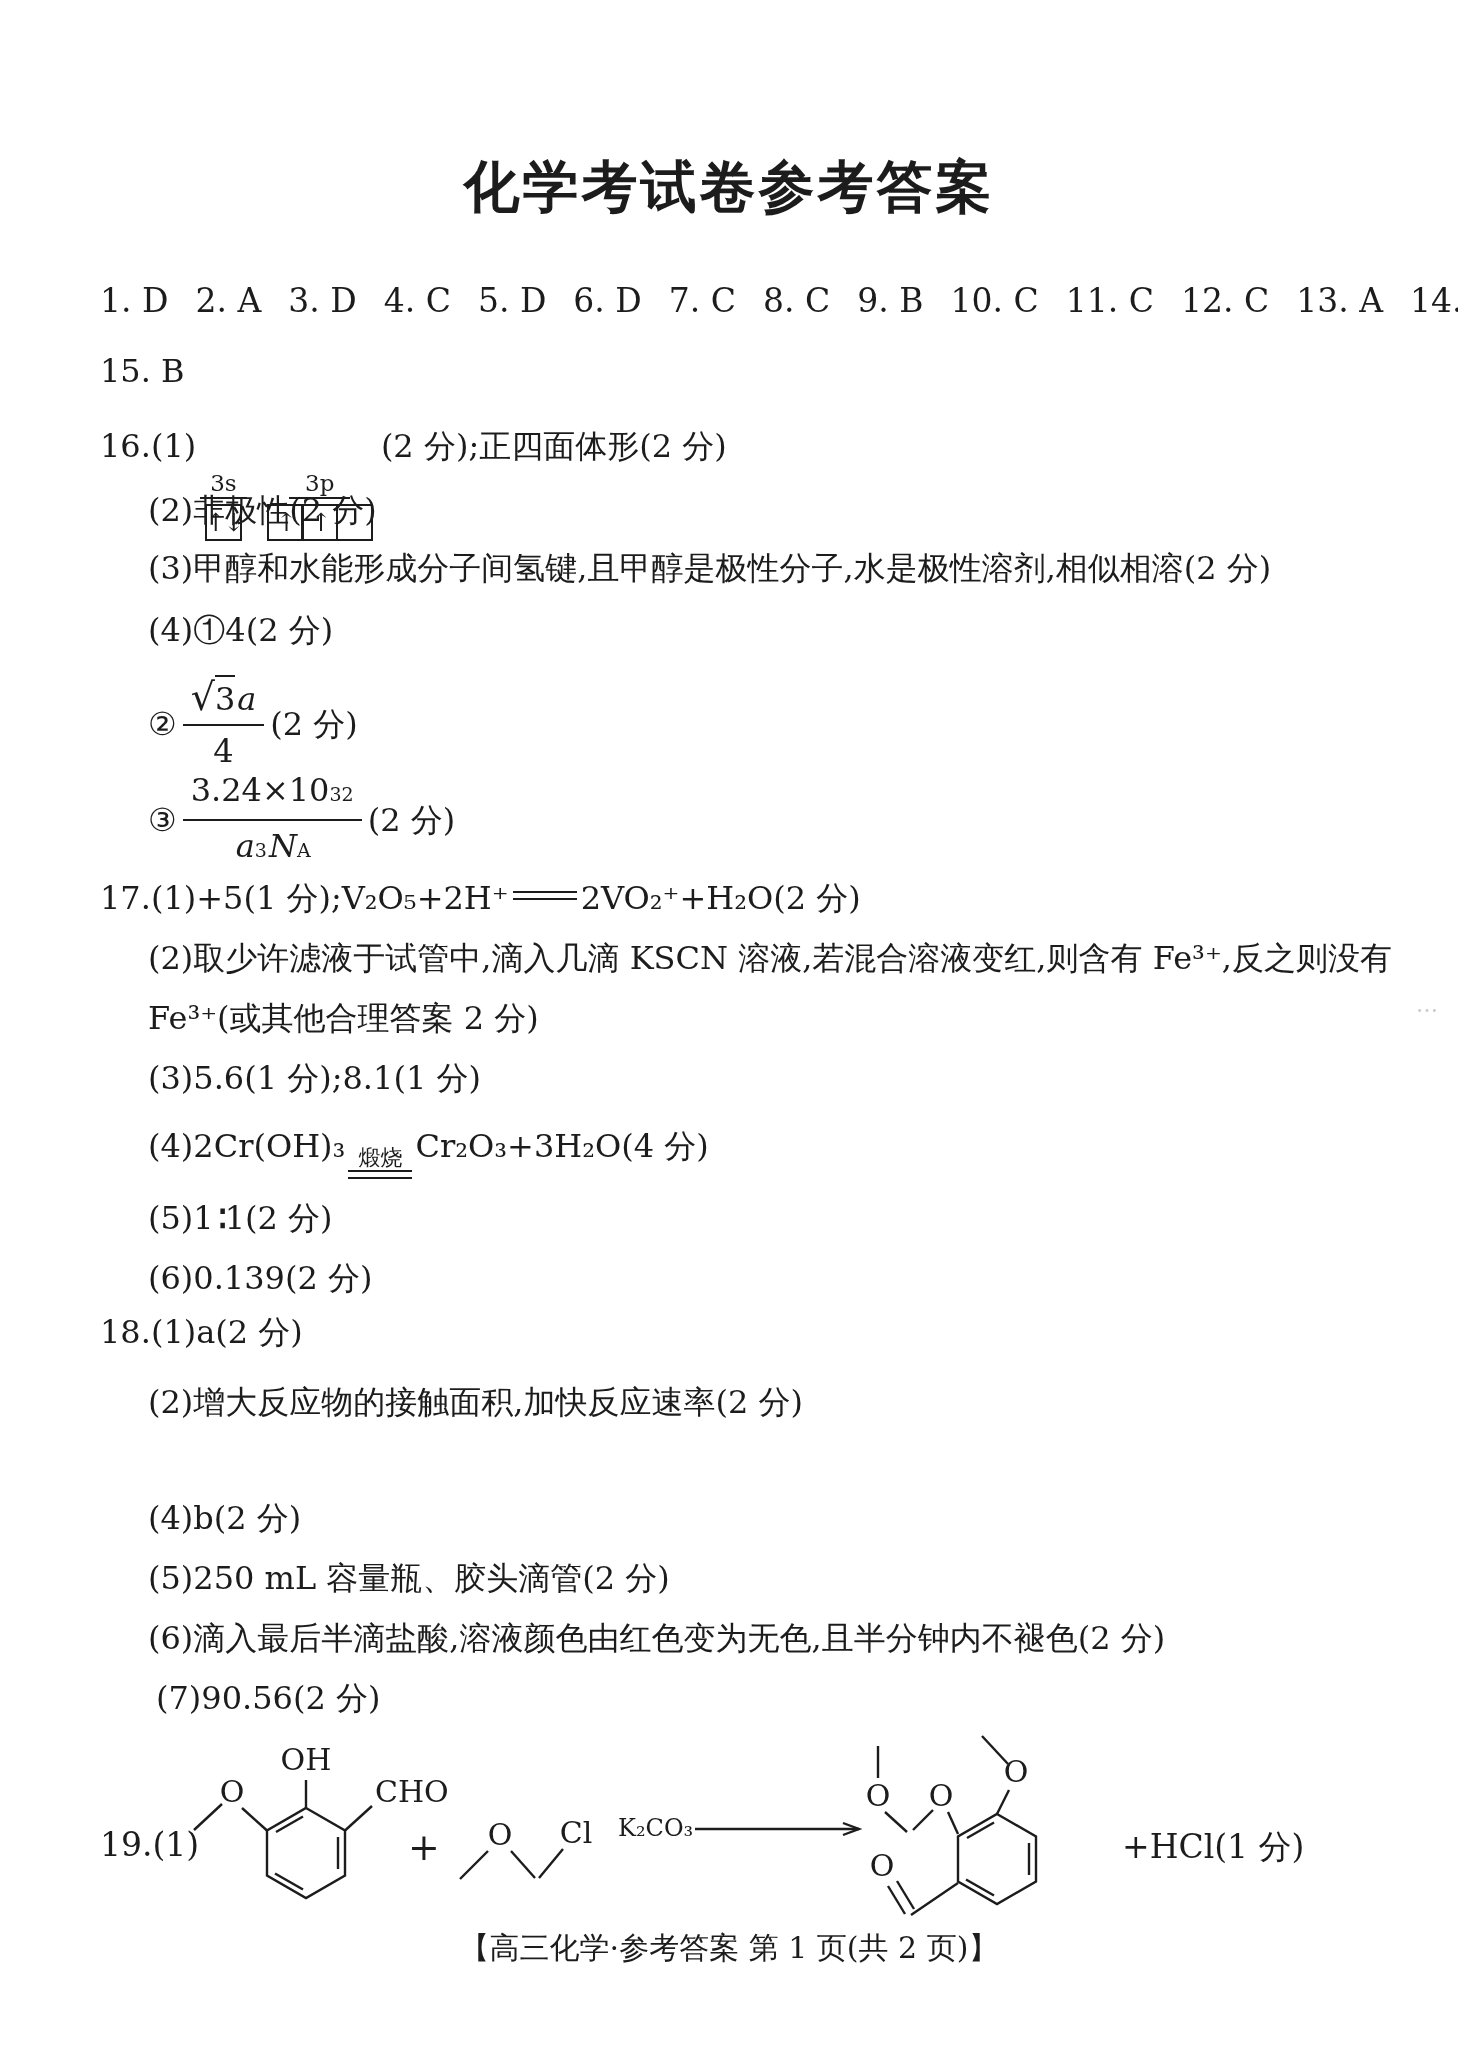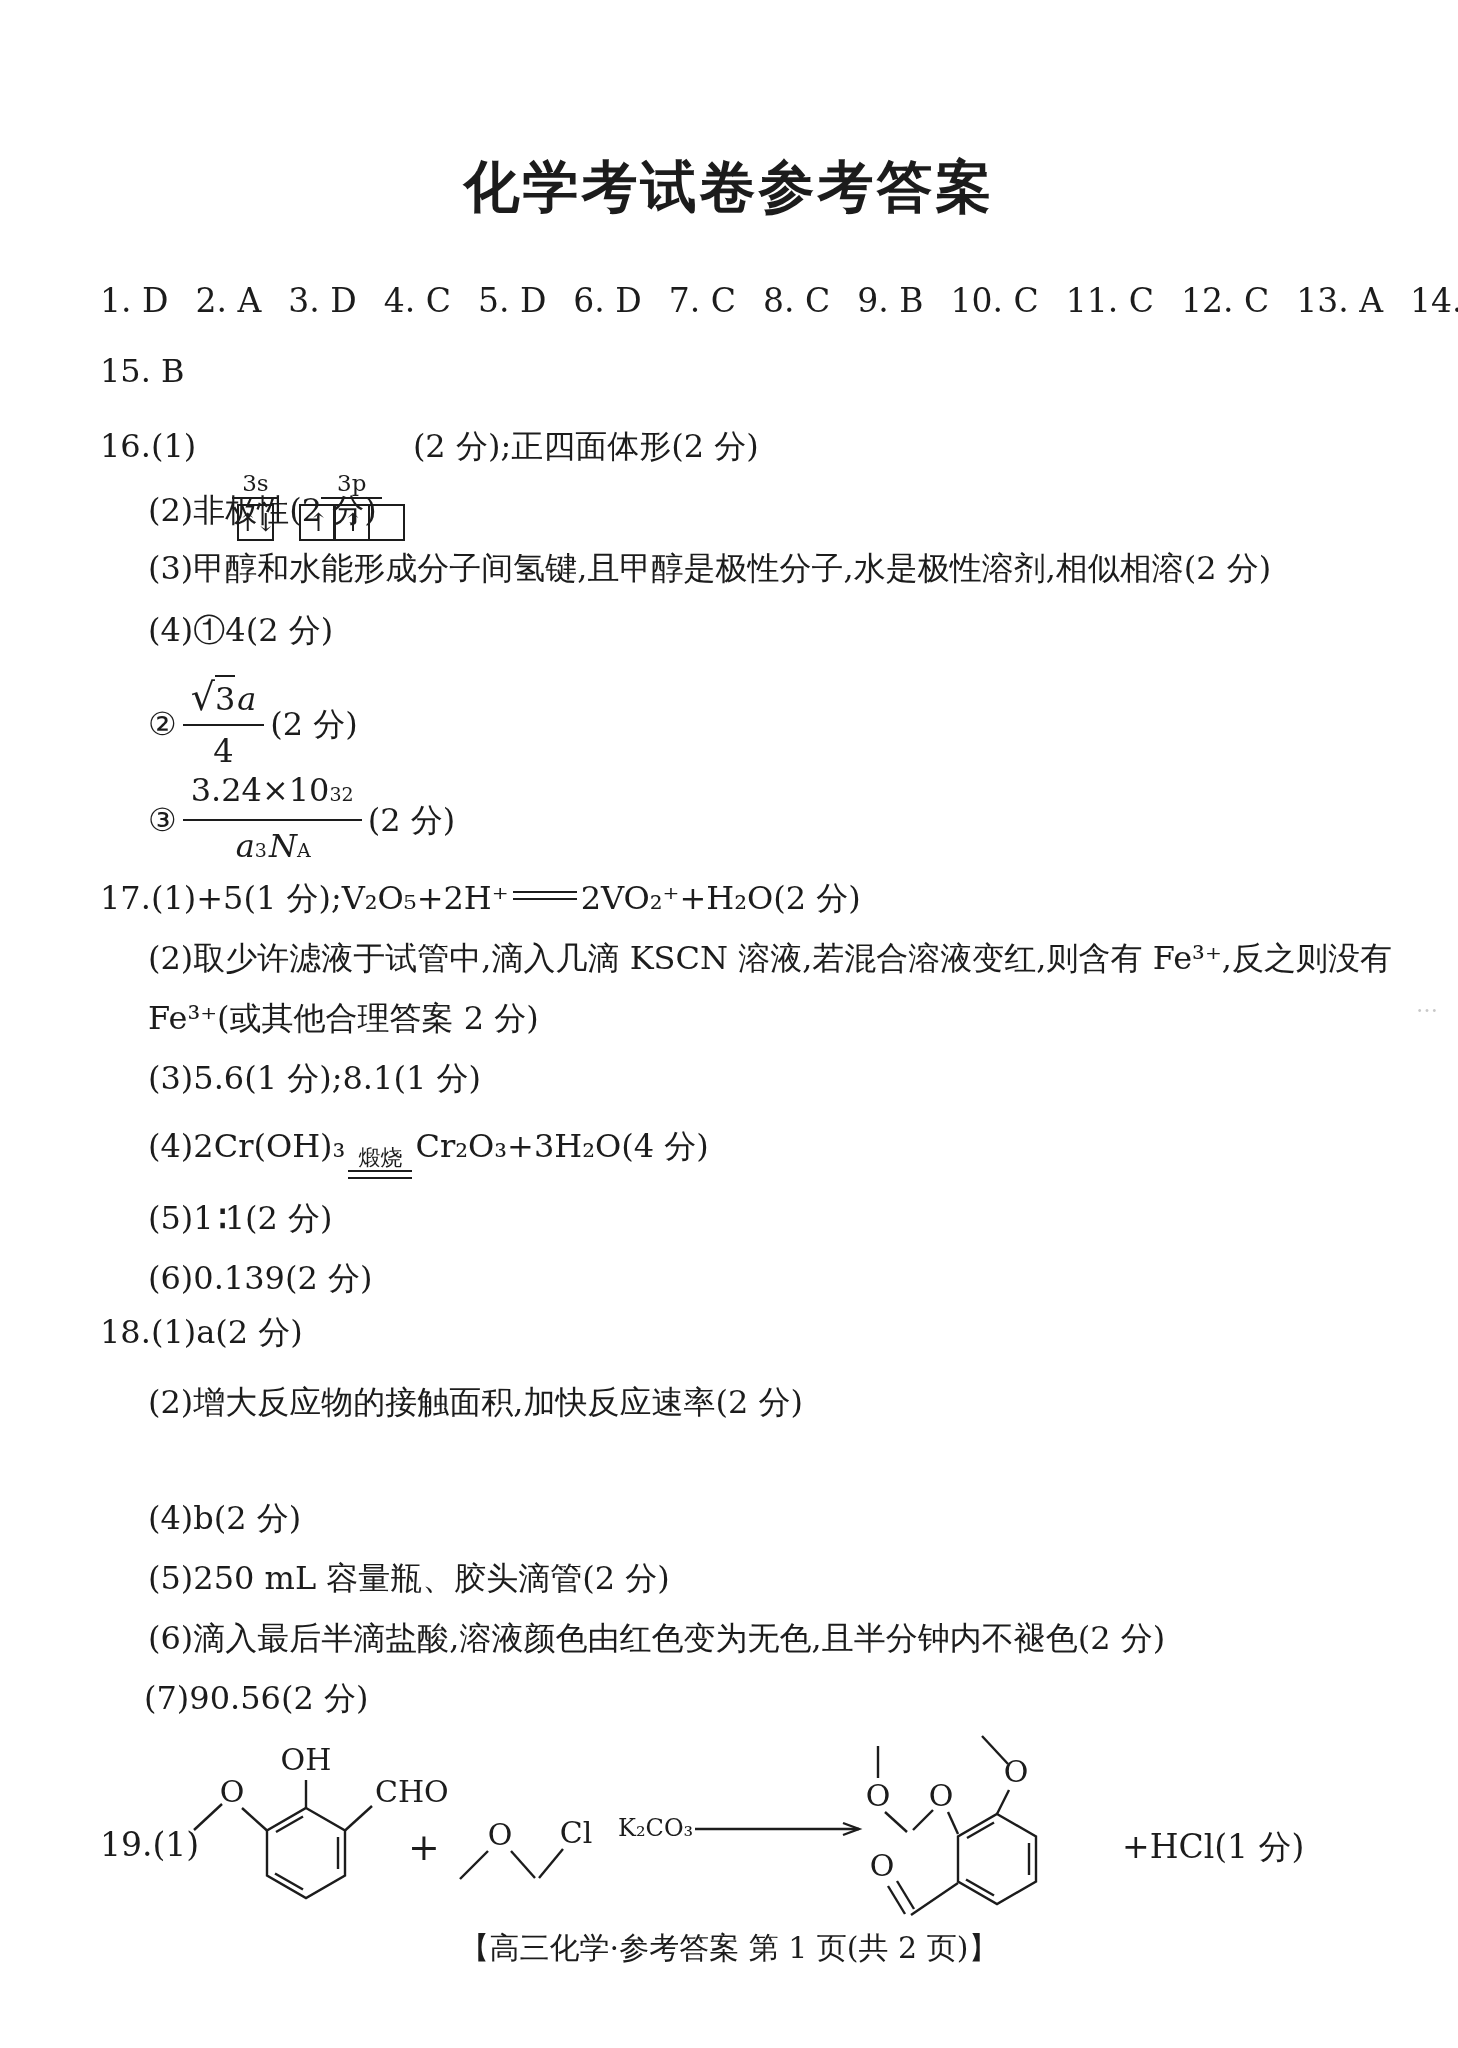--- a/index.html
+++ b/index.html
@@ -5,21 +5,21 @@
   html,body{margin:0;padding:0;background:#ffffff;}
   .page{position:relative;width:1458px;height:2048px;background:#ffffff;color:#1c1c1c;
         font-family:"DejaVu Serif","Liberation Serif",serif;overflow:hidden;}
   .title{position:absolute;top:150px;left:0;width:100%;text-align:center;margin:0;
          font-size:56px;font-weight:bold;letter-spacing:3px;}
   .mc{position:absolute;left:100px;top:281px;display:flex;gap:27px;font-size:33px;white-space:nowrap;}
   .ln{position:absolute;font-size:32px;line-height:44px;white-space:nowrap;}
   .fline{display:flex;align-items:center;height:92px;}
   
   .orbital{display:inline-flex;align-items:flex-start;vertical-align:-34px;margin:0 8px 0 4px;}
-  .orb-group{display:inline-flex;flex-direction:column;align-items:center;margin-left:32px;}
+  .orb-group{display:inline-flex;flex-direction:column;align-items:center;}
   .orb-gap{margin-left:20px;justify-content:space-between;}
   .orb-label{font-size:23px;line-height:25px;border-bottom:2px solid #1c1c1c;padding:0 10px 1px;}
   .orb-label-p{padding:0 16px 1px;}
   .orb-boxes{display:flex;margin-top:5px;}
   .orb-box{width:37px;height:37px;border:2.4px solid #1c1c1c;display:flex;align-items:center;
            justify-content:center;font-size:25px;letter-spacing:-3px;box-sizing:border-box;}
   .orb-box + .orb-box{margin-left:-2.4px;}
   
   .frac{display:inline-flex;flex-direction:column;align-items:center;margin:0 6px;}
   .frac .num{border-bottom:2.4px solid #1c1c1c;padding:0 8px 3px;display:flex;align-items:baseline;}
@@ -137,21 +137,21 @@
   <div class="ln" style="left:148px;top:1196px">(5)1∶1(2 分)</div>
   <div class="ln" style="left:148px;top:1256px">(6)0.139(2 分)</div>
 
   <div class="ln" style="left:100px;top:1310px">
     <span>18.</span><span>(1)a(2 分)</span>
   </div>
   <div class="ln" style="left:148px;top:1380px">(2)增大反应物的接触面积,加快反应速率(2 分)</div>
   <div class="ln" style="left:148px;top:1496px">(4)b(2 分)</div>
   <div class="ln" style="left:148px;top:1556px">(5)250 mL 容量瓶、胶头滴管(2 分)</div>
   <div class="ln" style="left:148px;top:1616px">(6)滴入最后半滴盐酸,溶液颜色由红色变为无色,且半分钟内不褪色(2 分)</div>
-  <div class="ln" style="left:144px;top:1676px">(7)90.56(2 分)</div>
+  <div class="ln" style="left:156px;top:1676px">(7)90.56(2 分)</div>
 
   <div class="rxn">
     <span class="rxn-item" style="left:100px;top:97px">19.(1)</span>
 
     <svg style="position:absolute;left:178px;top:12px" width="225" height="195" viewBox="0 0 225 195">
       <polygon points="128,68 167,90.5 167,135.5 128,158 89,135.5 89,90.5"></polygon>
       <line x1="98" y1="92" x2="125" y2="76.5"></line>
       <line x1="160" y1="97" x2="160" y2="129"></line>
       <line x1="125" y1="149.5" x2="97" y2="133.5"></line>
       <line x1="128" y1="68" x2="128" y2="40"></line>

